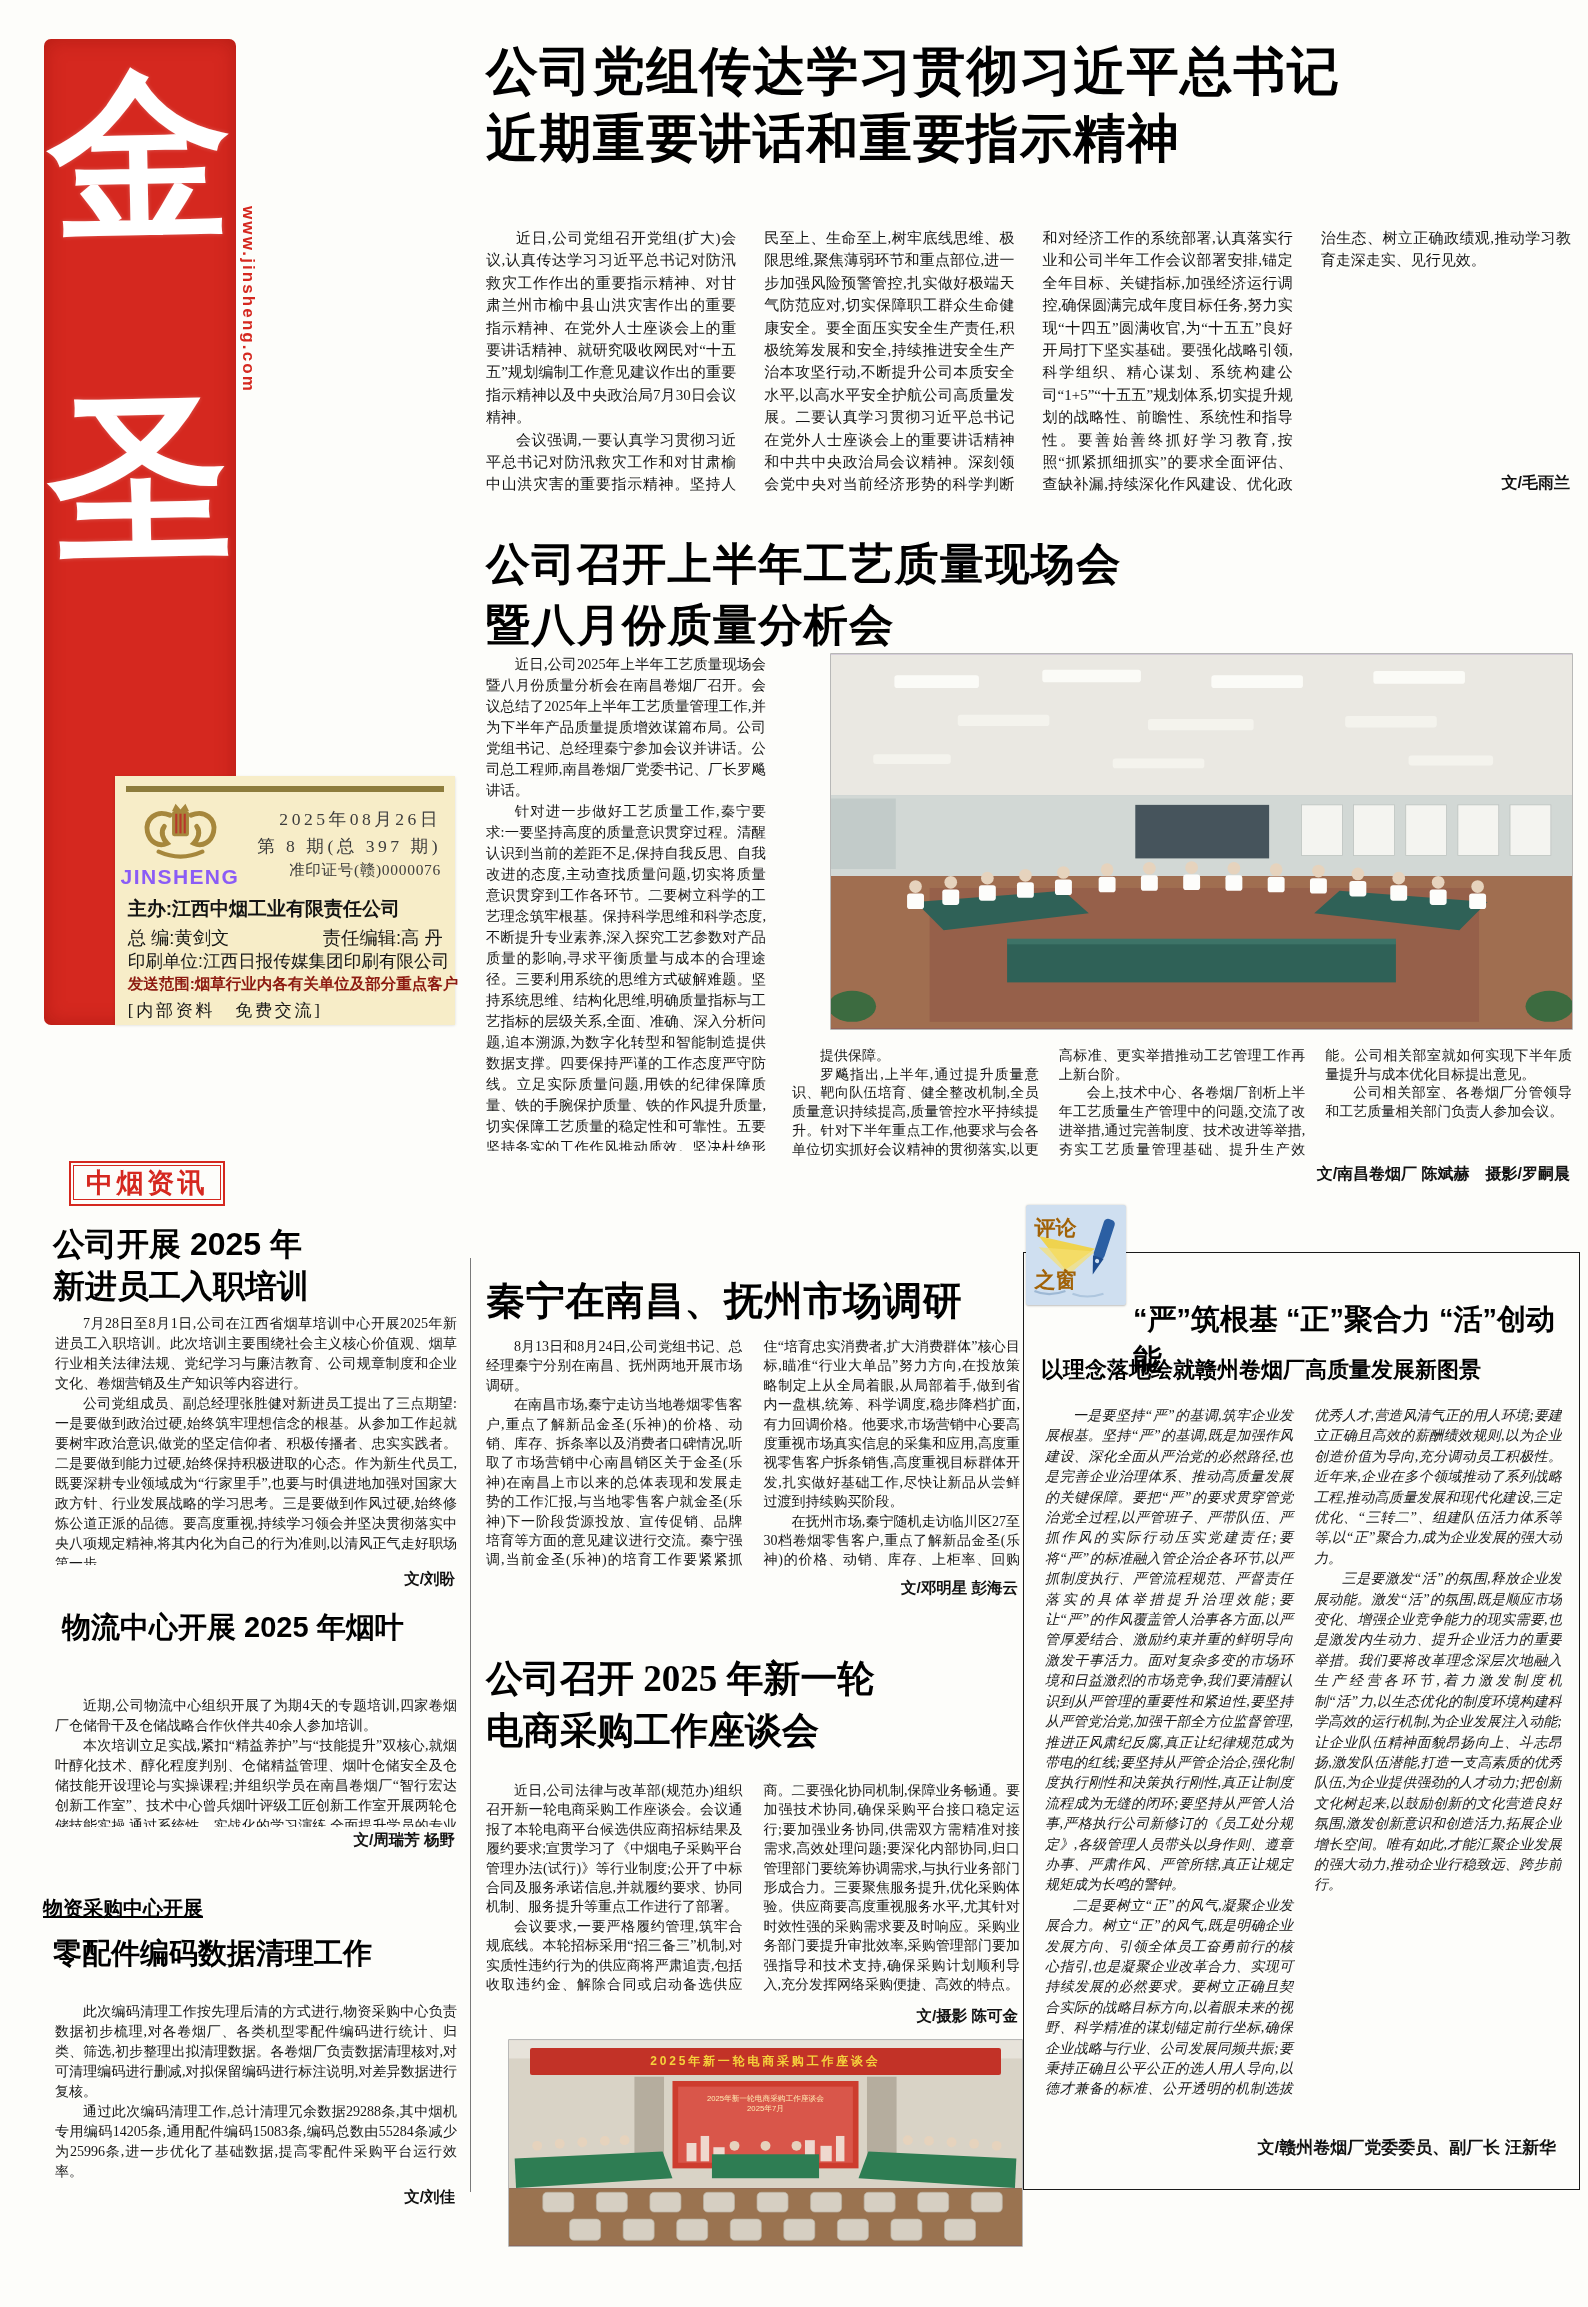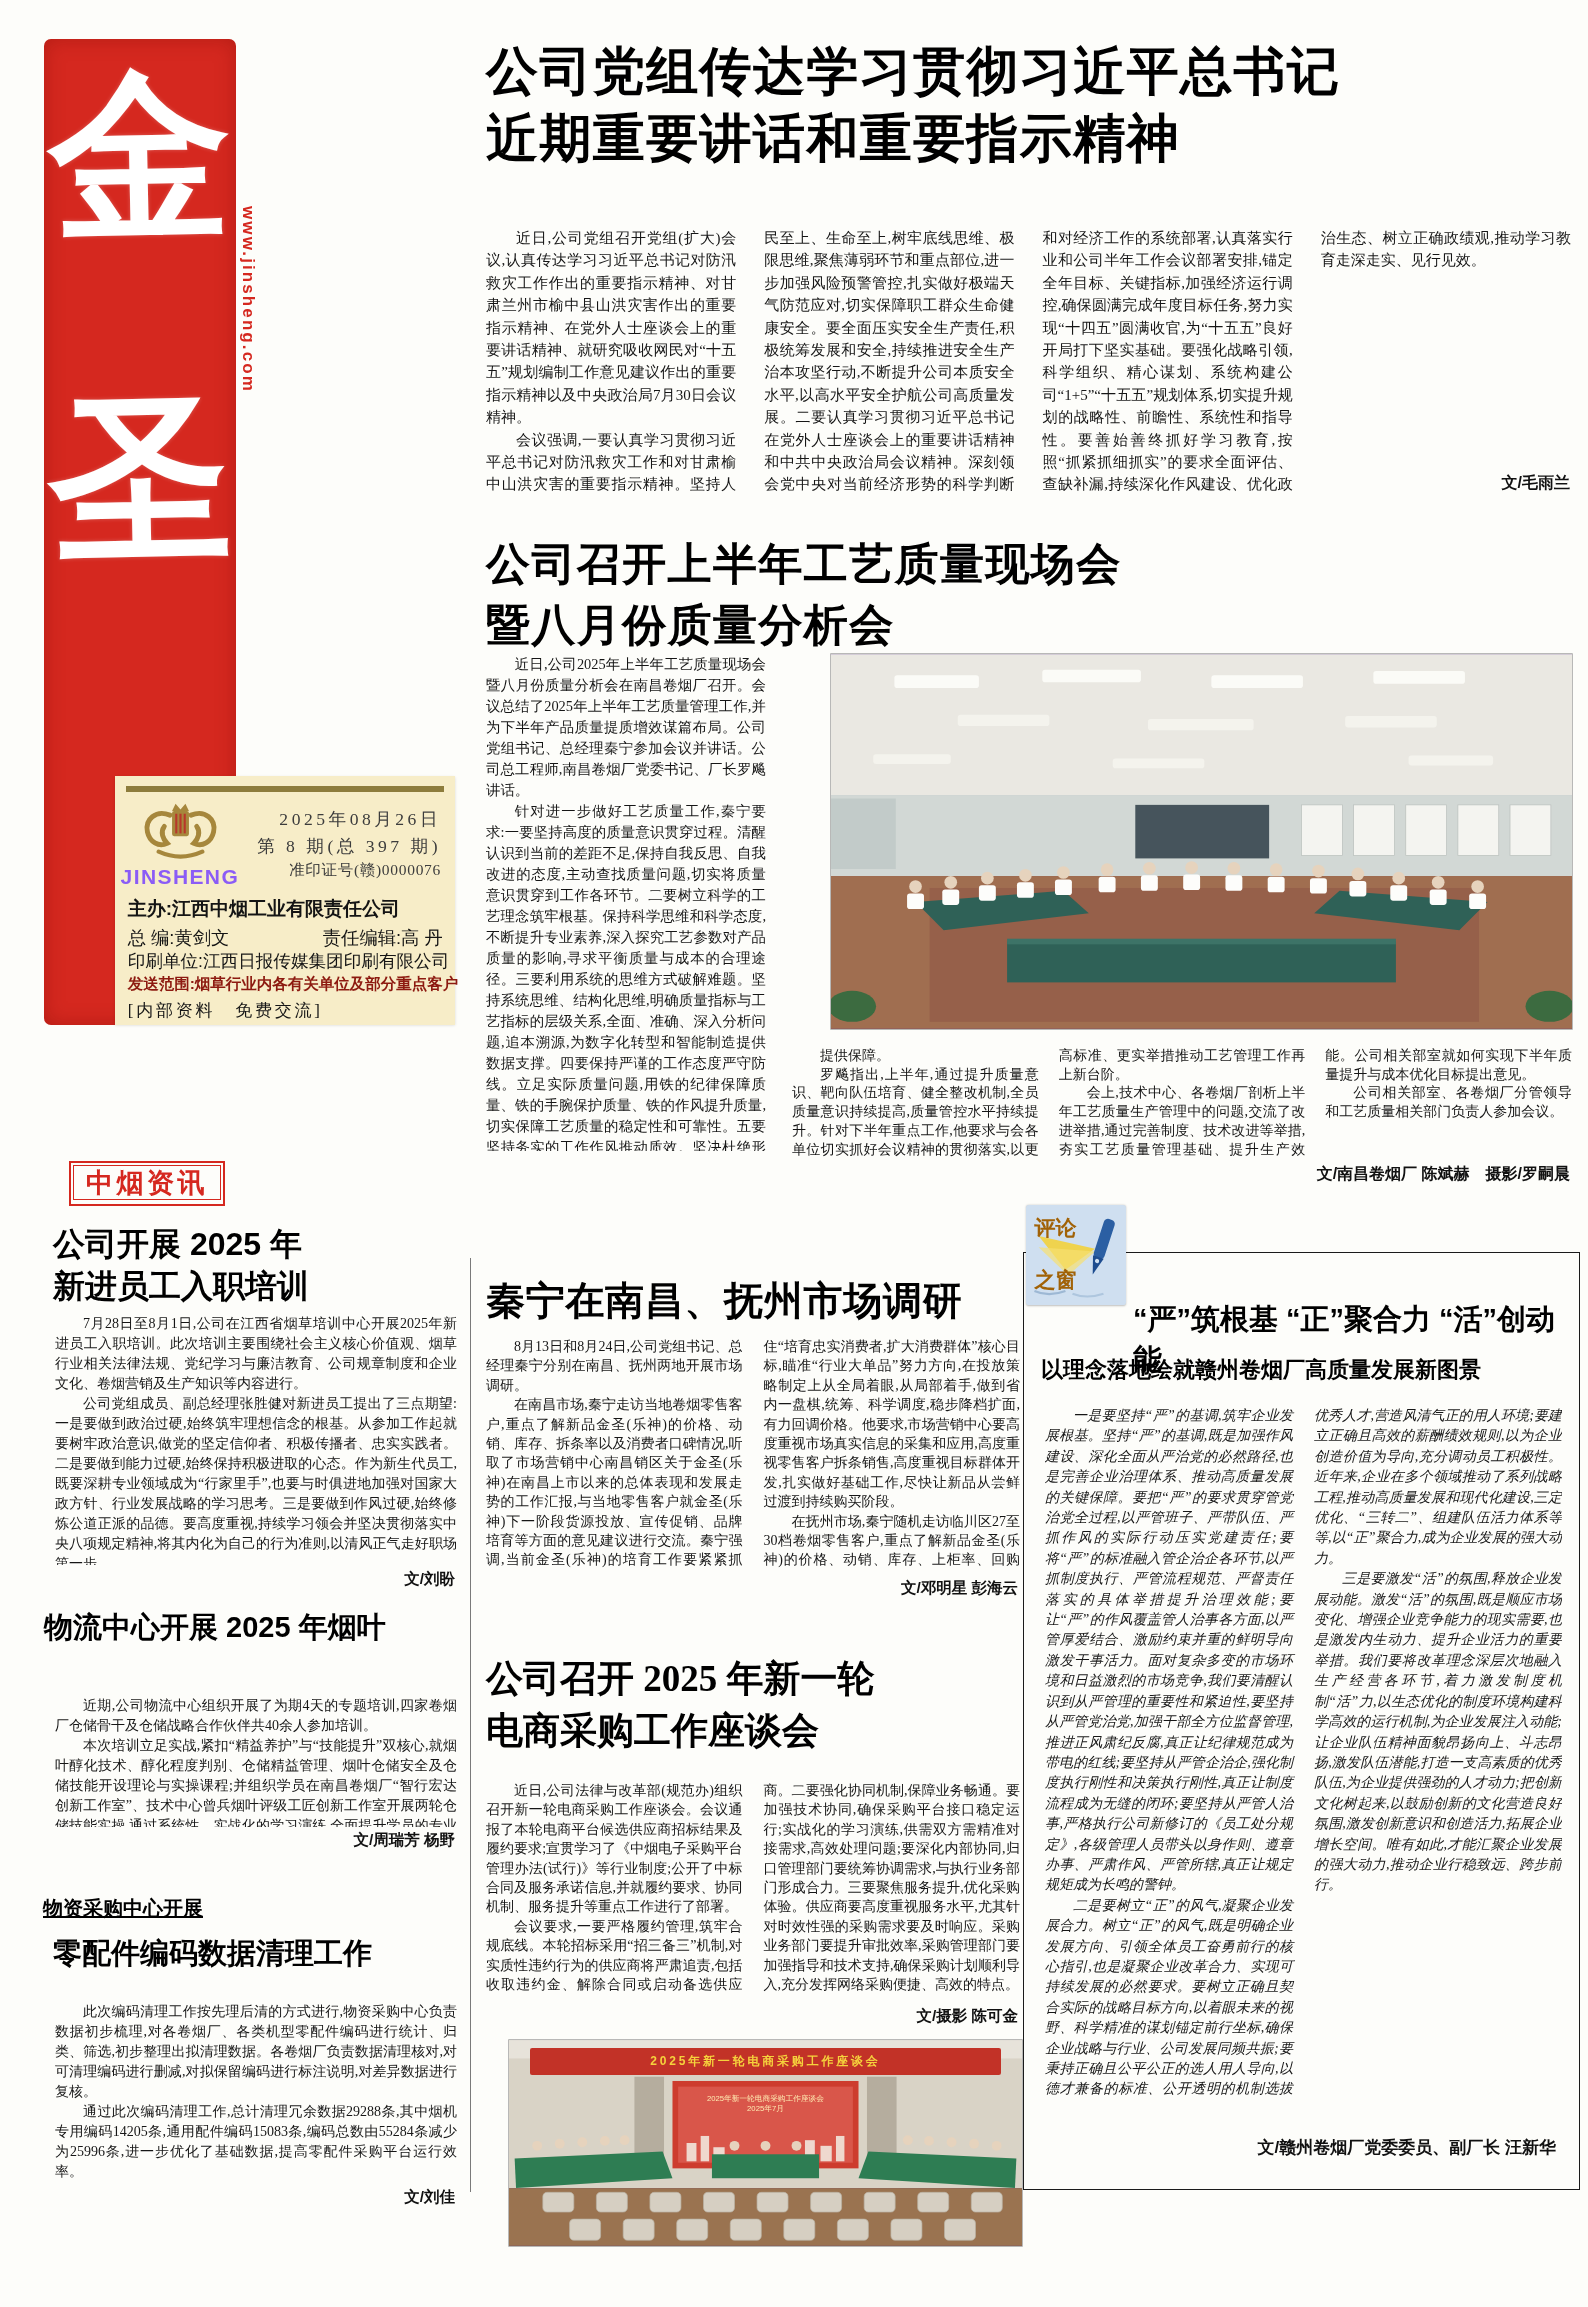--- a/index.html
+++ b/index.html
@@ -184,21 +184,21 @@
   </div>
 
   <div class="abs sans-h center" style="left:53px; top:1223px; width:405px; font-size:32px;">公司开展 2025 年</div>
   <div class="abs sans-h center" style="left:53px; top:1265px; width:405px; font-size:32px;">新进员工入职培训</div>
   <div class="abs body" style="left:55px; top:1314px; width:402px; height:251px; font-size:14px; line-height:20px;">
       <p>7月28日至8月1日,公司在江西省烟草培训中心开展2025年新进员工入职培训。此次培训主要围绕社会主义核心价值观、烟草行业相关法律法规、党纪学习与廉洁教育、公司规章制度和企业文化、卷烟营销及生产知识等内容进行。</p>
       <p>公司党组成员、副总经理张胜健对新进员工提出了三点期望:一是要做到政治过硬,始终筑牢理想信念的根基。从参加工作起就要树牢政治意识,做党的坚定信仰者、积极传播者、忠实实践者。二是要做到能力过硬,始终保持积极进取的心态。作为新生代员工,既要深耕专业领域成为“行家里手”,也要与时俱进地加强对国家大政方针、行业发展战略的学习思考。三是要做到作风过硬,始终修炼公道正派的品德。要高度重视,持续学习领会并坚决贯彻落实中央八项规定精神,将其内化为自己的行为准则,以清风正气走好职场第一步。</p>
     </div>
   <div class="abs byline right" style="left:268px; top:1569px; width:187px; font-size:15.5px;">文/刘盼</div>
 
-  <div class="abs sans-h center" style="left:44px; top:1608px; width:405px; font-size:29px;">物流中心开展 2025 年烟叶</div>
+  <div class="abs sans-h center" style="left:62px; top:1608px; width:405px; font-size:29px;">物流中心开展 2025 年烟叶</div>
   <div class="abs body" style="left:55px; top:1696px; width:402px; height:131px; font-size:14px; line-height:20px;">
       <p>近期,公司物流中心组织开展了为期4天的专题培训,四家卷烟厂仓储骨干及仓储战略合作伙伴共40余人参加培训。</p>
       <p>本次培训立足实战,紧扣“精益养护”与“技能提升”双核心,就烟叶醇化技术、醇化程度判别、仓储精益管理、烟叶仓储安全及仓储技能开设理论与实操课程;并组织学员在南昌卷烟厂“智行宏达创新工作室”、技术中心曾兵烟叶评级工匠创新工作室开展两轮仓储技能实操,通过系统性、实战化的学习演练,全面提升学员的专业素养与实操能力。</p>
     </div>
   <div class="abs byline right" style="left:268px; top:1830px; width:187px; font-size:15.5px;">文/周瑞芳 杨野</div>
 
   <div class="abs sans-h center" style="left:43px; top:1895px; width:405px; font-size:20px;text-decoration:underline;">物资采购中心开展</div>
   <div class="abs sans-h center" style="left:53px; top:1934px; width:405px; font-size:29px;">零配件编码数据清理工作</div>
   <div class="abs body" style="left:55px; top:2002px; width:402px; height:182px; font-size:14px; line-height:20px;">
       <p>此次编码清理工作按先理后清的方式进行,物资采购中心负责数据初步梳理,对各卷烟厂、各类机型零配件编码进行统计、归类、筛选,初步整理出拟清理数据。各卷烟厂负责数据清理核对,对可清理编码进行删减,对拟保留编码进行标注说明,对差异数据进行复核。</p>
@@ -238,21 +238,21 @@
       <p>一是要坚持“严”的基调,筑牢企业发展根基。坚持“严”的基调,既是加强作风建设、深化全面从严治党的必然路径,也是完善企业治理体系、推动高质量发展的关键保障。要把“严”的要求贯穿管党治党全过程,以严管班子、严带队伍、严抓作风的实际行动压实党建责任;要将“严”的标准融入管企治企各环节,以严抓制度执行、严管流程规范、严督责任落实的具体举措提升治理效能;要让“严”的作风覆盖管人治事各方面,以严管厚爱结合、激励约束并重的鲜明导向激发干事活力。面对复杂多变的市场环境和日益激烈的市场竞争,我们要清醒认识到从严管理的重要性和紧迫性,要坚持从严管党治党,加强干部全方位监督管理,推进正风肃纪反腐,真正让纪律规范成为带电的红线;要坚持从严管企治企,强化制度执行刚性和决策执行刚性,真正让制度流程成为无缝的闭环;要坚持从严管人治事,严格执行公司新修订的《员工处分规定》,各级管理人员带头以身作则、遵章办事、严肃作风、严管所辖,真正让规定规矩成为长鸣的警钟。</p>
       <p>二是要树立“正”的风气,凝聚企业发展合力。树立“正”的风气,既是明确企业发展方向、引领全体员工奋勇前行的核心指引,也是凝聚企业改革合力、实现可持续发展的必然要求。要树立正确且契合实际的战略目标方向,以着眼未来的视野、科学精准的谋划锚定前行坐标,确保企业战略与行业、公司发展同频共振;要秉持正确且公平公正的选人用人导向,以德才兼备的标准、公开透明的机制选拔优秀人才,营造风清气正的用人环境;要建立正确且高效的薪酬绩效规则,以为企业创造价值为导向,充分调动员工积极性。近年来,企业在多个领域推动了系列战略工程,推动高质量发展和现代化建设,三定优化、“三转二”、组建队伍活力体系等等,以“正”聚合力,成为企业发展的强大动力。</p>
       <p>三是要激发“活”的氛围,释放企业发展动能。激发“活”的氛围,既是顺应市场变化、增强企业竞争能力的现实需要,也是激发内生动力、提升企业活力的重要举措。我们要将改革理念深层次地融入生产经营各环节,着力激发制度机制“活”力,以生态优化的制度环境构建科学高效的运行机制,为企业发展注入动能;让企业队伍精神面貌昂扬向上、斗志昂扬,激发队伍潜能,打造一支高素质的优秀队伍,为企业提供强劲的人才动力;把创新文化树起来,以鼓励创新的文化营造良好氛围,激发创新意识和创造活力,拓展企业增长空间。唯有如此,才能汇聚企业发展的强大动力,推动企业行稳致远、跨步前行。</p>
     </div>
   <div class="abs byline right" style="left:1190px; top:2136px; width:366px; font-size:17px;">文/赣州卷烟厂党委委员、副厂长 汪新华</div>
 
   <div class="abs serif-h center" style="left:486px; top:1654px; width:534px; font-size:37px;">公司召开 2025 年新一轮</div>
   <div class="abs serif-h center" style="left:486px; top:1706px; width:534px; font-size:37px;">电商采购工作座谈会</div>
   <div class="abs body cols2" style="left:486px; top:1781px; width:534px; height:220px; font-size:14px; line-height:19.4px;">
       <p>近日,公司法律与改革部(规范办)组织召开新一轮电商采购工作座谈会。会议通报了本轮电商平台候选供应商招标结果及履约要求;宣贯学习了《中烟电子采购平台管理办法(试行)》等行业制度;公开了中标合同及服务承诺信息,并就履约要求、协同机制、服务提升等重点工作进行了部署。</p>
-      <p>会议要求,一要严格履约管理,筑牢合规底线。本轮招标采用“招三备三”机制,对实质性违约行为的供应商将严肃追责,包括收取违约金、解除合同或启动备选供应商。二要强化协同机制,保障业务畅通。要加强技术协同,确保采购平台接口稳定运行;实战化的学习演练,供需双方需精准对接需求,高效处理问题;要深化内部协同,归口管理部门要统筹协调需求,与执行业务部门形成合力。三要聚焦服务提升,优化采购体验。供应商要高度重视服务水平,尤其针对时效性强的采购需求要及时响应。采购业务部门要提升审批效率,采购管理部门要加强指导和技术支持,确保采购计划顺利导入,充分发挥网络采购便捷、高效的特点。</p>
+      <p>会议要求,一要严格履约管理,筑牢合规底线。本轮招标采用“招三备三”机制,对实质性违约行为的供应商将严肃追责,包括收取违约金、解除合同或启动备选供应商。二要强化协同机制,保障业务畅通。要加强技术协同,确保采购平台接口稳定运行;要加强业务协同,供需双方需精准对接需求,高效处理问题;要深化内部协同,归口管理部门要统筹协调需求,与执行业务部门形成合力。三要聚焦服务提升,优化采购体验。供应商要高度重视服务水平,尤其针对时效性强的采购需求要及时响应。采购业务部门要提升审批效率,采购管理部门要加强指导和技术支持,确保采购计划顺利导入,充分发挥网络采购便捷、高效的特点。</p>
     </div>
   <div class="abs byline right" style="left:807px; top:2006px; width:211px; font-size:15.5px;">文/摄影 陈可金</div>
 
   <div class="abs photo-frame" style="left:509px; top:2040px; width:513px; height:206px;">
     <svg width="513" height="206" viewBox="0 0 728 292">
       <rect x="0" y="0" width="728" height="210" fill="#d9d3c6"></rect>
       <rect x="0" y="0" width="728" height="26" fill="#e7e3da"></rect>
       <rect x="178" y="52" width="42" height="134" fill="#b5ad9e"></rect>
       <rect x="508" y="52" width="42" height="134" fill="#b5ad9e"></rect>
       <rect x="232" y="58" width="264" height="124" fill="#cd3c2e"></rect>

